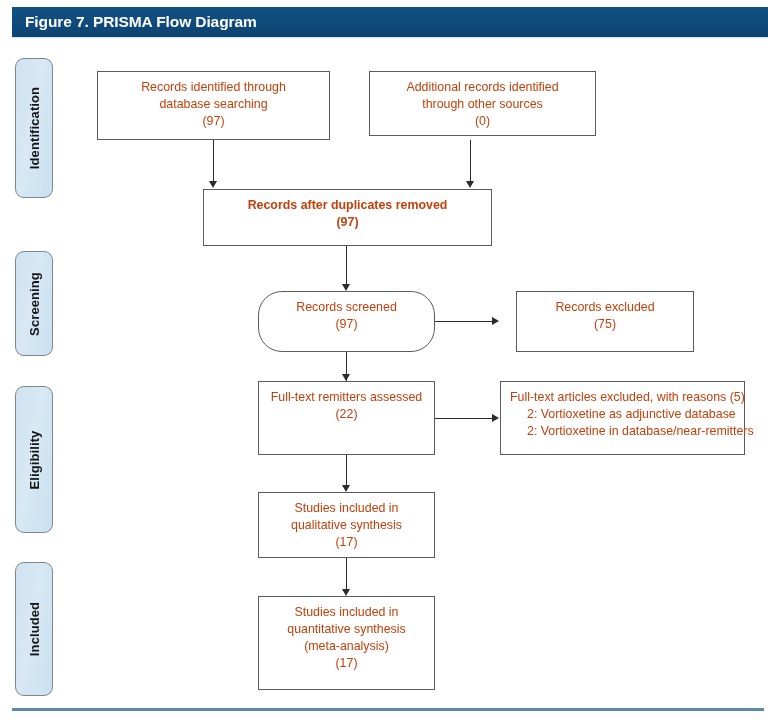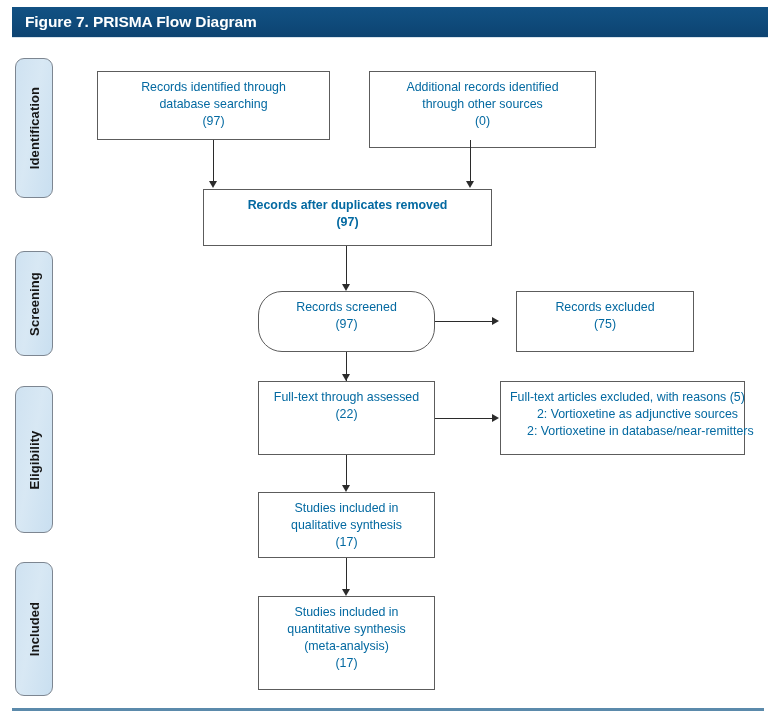--- a/index.html
+++ b/index.html
@@ -62,35 +62,35 @@
     color: #161616;
     letter-spacing: 0.1px;
   }
 
   
   .flow-box {
     position: absolute;
     box-sizing: border-box;
     border: 1px solid #5c5c5c;
     background: #ffffff;
-    color: #0369a1;
+    color: #c2410c;
     font-size: 12.4px;
     line-height: 17px;
   }
   .flow-box .box-inner {
     position: absolute;
     left: 0;
     right: 0;
     top: 7px;
     text-align: center;
     padding: 0 6px;
     box-sizing: border-box;
   }
   .flow-box.align-left .box-inner {
-    text-align: right;
+    text-align: left;
     padding-left: 9px;
   }
   .flow-box .line {
     display: block;
     white-space: nowrap;
   }
   .flow-box .line.indent {
     padding-left: 17px;
   }
 
@@ -151,21 +151,21 @@
   </div>
 
   <div class="flow-box" style="left:97px; top:71px; width:233px; height:69px;">
     <div class="box-inner">
       <span class="line">Records identified through</span>
       <span class="line">database searching</span>
       <span class="line">(97)</span>
     </div>
   </div>
 
-  <div class="flow-box" style="left:369px; top:71px; width:227px; height:77px;">
+  <div class="flow-box" style="left:369px; top:71px; width:227px; height:65px;">
     <div class="box-inner">
       <span class="line">Additional records identified</span>
       <span class="line">through other sources</span>
       <span class="line">(0)</span>
     </div>
   </div>
 
   <div class="conn v" style="left:213px; top:140px; height:42px;"></div>
   <div class="arrow-down" style="left:209px; top:181px;"></div>
 
@@ -197,32 +197,32 @@
       <span class="line">Records excluded</span>
       <span class="line">(75)</span>
     </div>
   </div>
 
   <div class="conn v" style="left:346px; top:352px; height:29px;"></div>
   <div class="arrow-down" style="left:342px; top:374px;"></div>
 
   <div class="flow-box" style="left:258px; top:381px; width:177px; height:74px;">
     <div class="box-inner">
-      <span class="line">Full-text through assessed</span>
+      <span class="line">Full-text remitters assessed</span>
       <span class="line">(22)</span>
     </div>
   </div>
 
   <div class="conn h" style="left:435px; top:418px; width:58px;"></div>
   <div class="arrow-right" style="left:492px; top:414px;"></div>
 
   <div class="flow-box align-left" style="left:500px; top:381px; width:245px; height:74px;">
     <div class="box-inner">
       <span class="line">Full-text articles excluded, with reasons (5)</span>
-      <span class="line indent">2: Vortioxetine as adjunctive sources</span>
+      <span class="line indent">2: Vortioxetine as adjunctive database</span>
       <span class="line indent">2: Vortioxetine in database/near-remitters</span>
     </div>
   </div>
 
   <div class="conn v" style="left:346px; top:455px; height:31px;"></div>
   <div class="arrow-down" style="left:342px; top:485px;"></div>
 
   <div class="flow-box" style="left:258px; top:492px; width:177px; height:66px;">
     <div class="box-inner">
       <span class="line">Studies included in</span>

